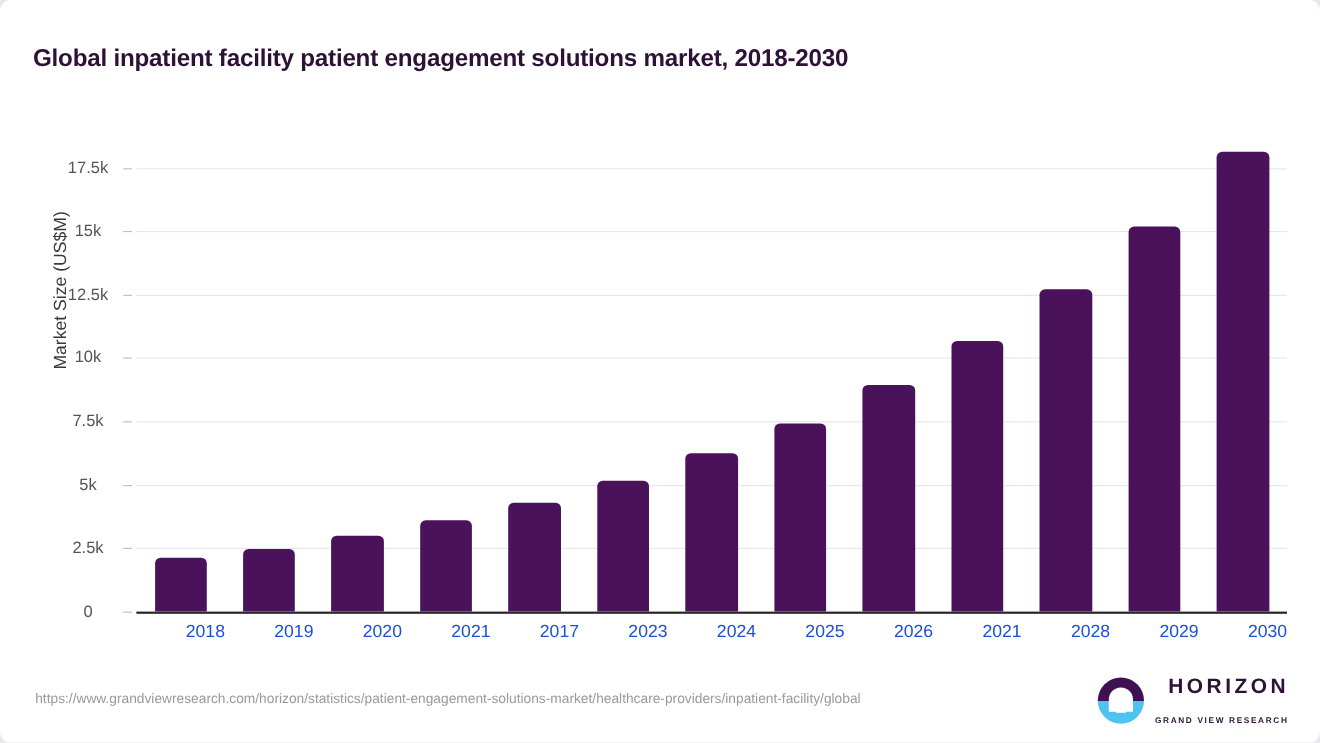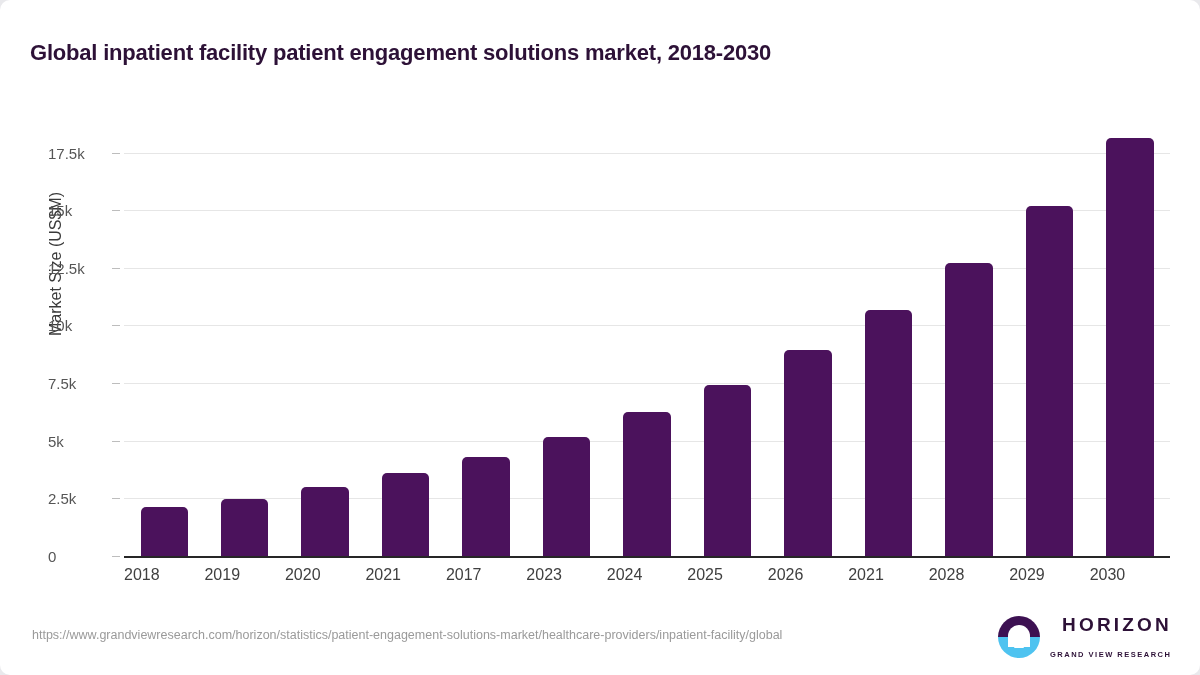--- a/index.html
+++ b/index.html
@@ -70,21 +70,21 @@
   .ytick-row {
     position: absolute;
     left: 0;
     width: 100%;
     height: 0;
   }
   .ytick-row .lbl {
     position: absolute;
     left: -76px;
     width: 64px;
-    text-align: left;
+    text-align: center;
     font-size: 15px;
     color: #555555;
     transform: translateY(-50%);
     white-space: nowrap;
   }
   .ytick-row .dash {
     position: absolute;
     left: -12px;
     width: 8px;
     height: 1px;
@@ -123,23 +123,23 @@
   }
   .xticks {
     position: absolute;
     left: 124px;
     top: 566px;
     width: 1046px;
     display: flex;
   }
   .xtick {
     flex: 1 1 0;
-    text-align: left;
+    text-align: right;
     font-size: 16px;
-    color: #404040;
+    color: #1d4ed8;
   }
   
   .footer-url {
     position: absolute;
     left: 32px;
     top: 627px;
     width: 890px;
     font-size: 12.5px;
     line-height: 17px;
     color: #9a9a9a;

